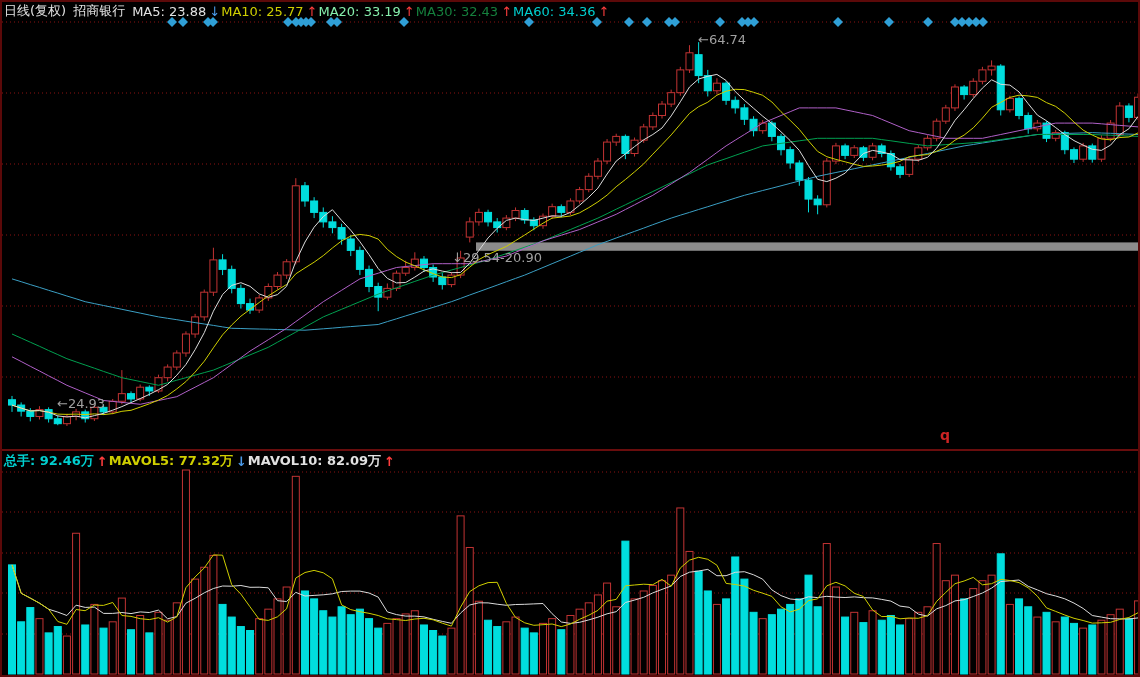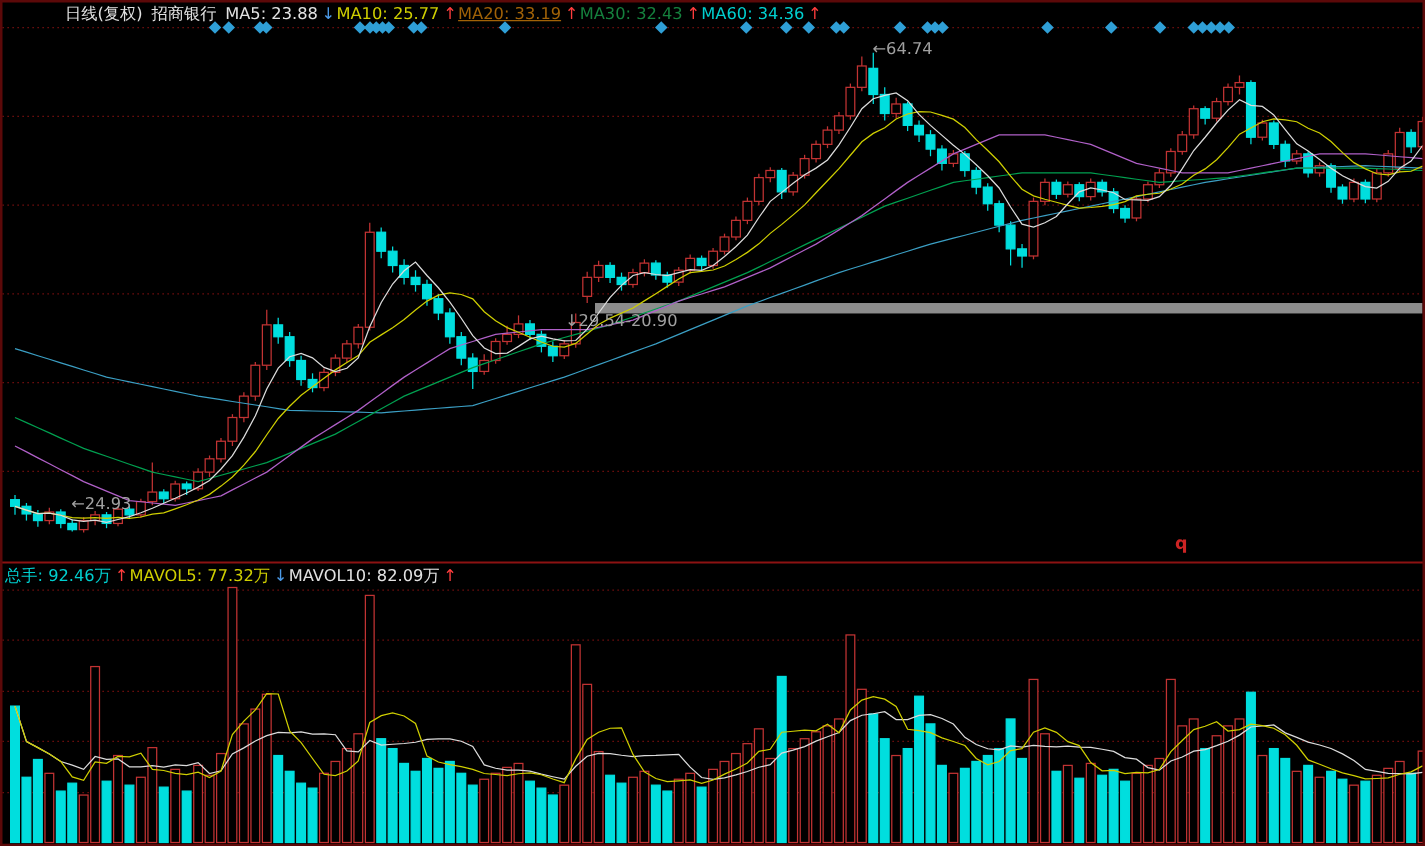--- a/index.html
+++ b/index.html
@@ -1,24 +1,24 @@
 <!DOCTYPE html>
 <html><head>
 <meta charset="utf-8">
 <style>
   html,body{margin:0;padding:0;background:#000;}
   .screen{position:relative;width:1140px;height:677px;background:#000;overflow:hidden;
           font-family:"DejaVu Sans","Liberation Sans",sans-serif;}
   svg.chart{position:absolute;left:0;top:0;}
   .hdr{position:absolute;left:4px;top:3px;height:16px;display:flex;align-items:center;
-       font-size:13px;font-weight:500;white-space:nowrap;z-index:5;margin-left:48px;}
+       font-size:13px;font-weight:500;white-space:nowrap;z-index:5;}
   .vhdr{position:absolute;left:4px;top:453px;height:16px;display:flex;align-items:center;
-        font-size:13px;font-weight:400;white-space:nowrap;z-index:5;}
+        font-size:13px;font-weight:700;white-space:nowrap;z-index:5;}
   .hdr .gap6{width:7px;display:inline-block;}
-  .c-white{color:#e2e2e2;} .c-yellow{color:#cfcf00;} .c-magenta{color:#a16207;text-decoration:underline;}
+  .c-white{color:#e2e2e2;} .c-yellow{color:#cfcf00;} .c-magenta{color:#86efac;}
   .c-green{color:#15803d;} .c-cyan{color:#00cfcf;}
   .arr-up{color:#ff3d3d;margin:0 1px 0 3px;} .arr-down{color:#4b9ae8;margin:0 1px 0 3px;}
   .anno{position:absolute;color:#a0a0a0;font-size:13px;z-index:4;white-space:nowrap;}
   .qmark{position:absolute;color:#cc2424;font-size:14px;font-weight:700;z-index:4;}
 </style>
 </head>
 <body>
 
 <div class="screen">
 

